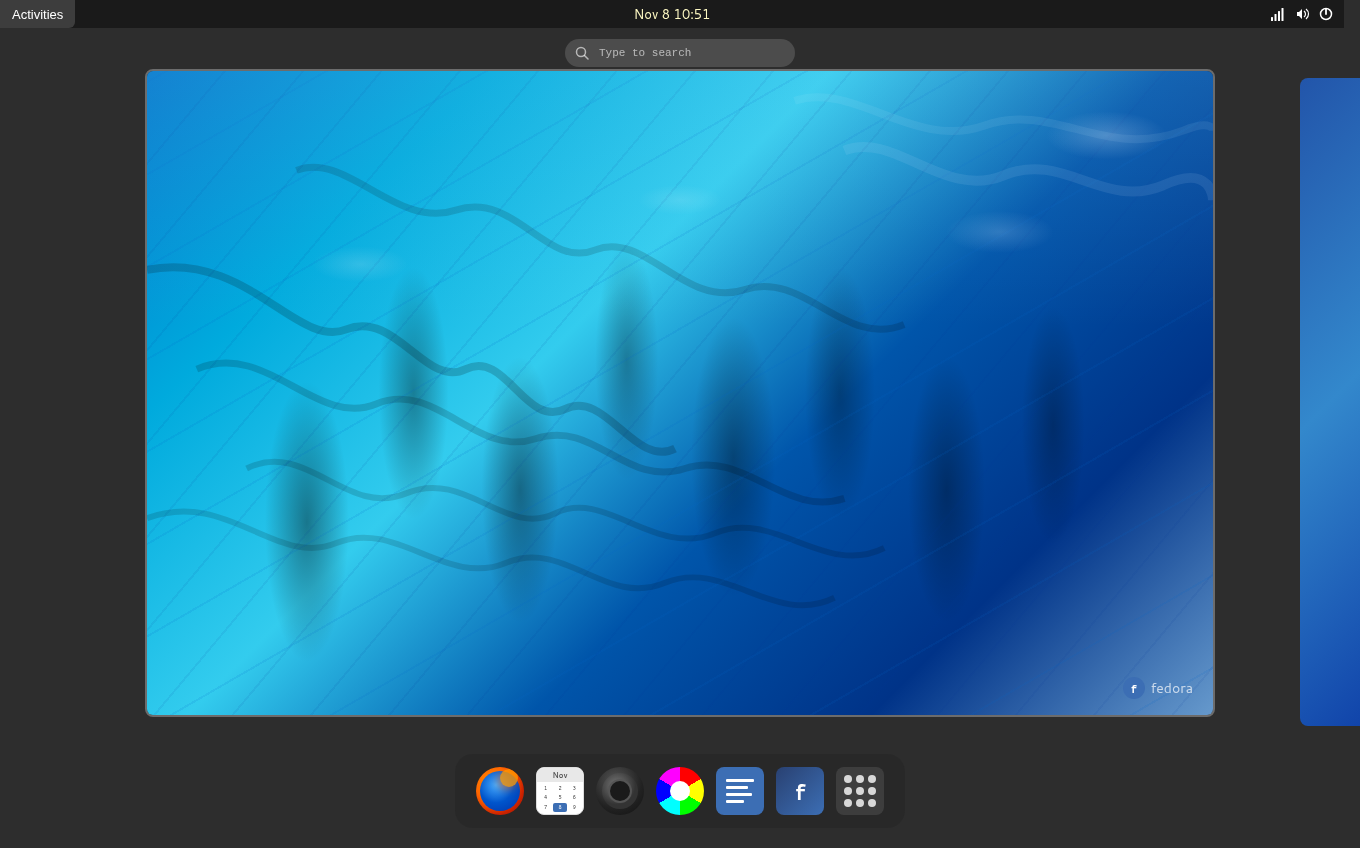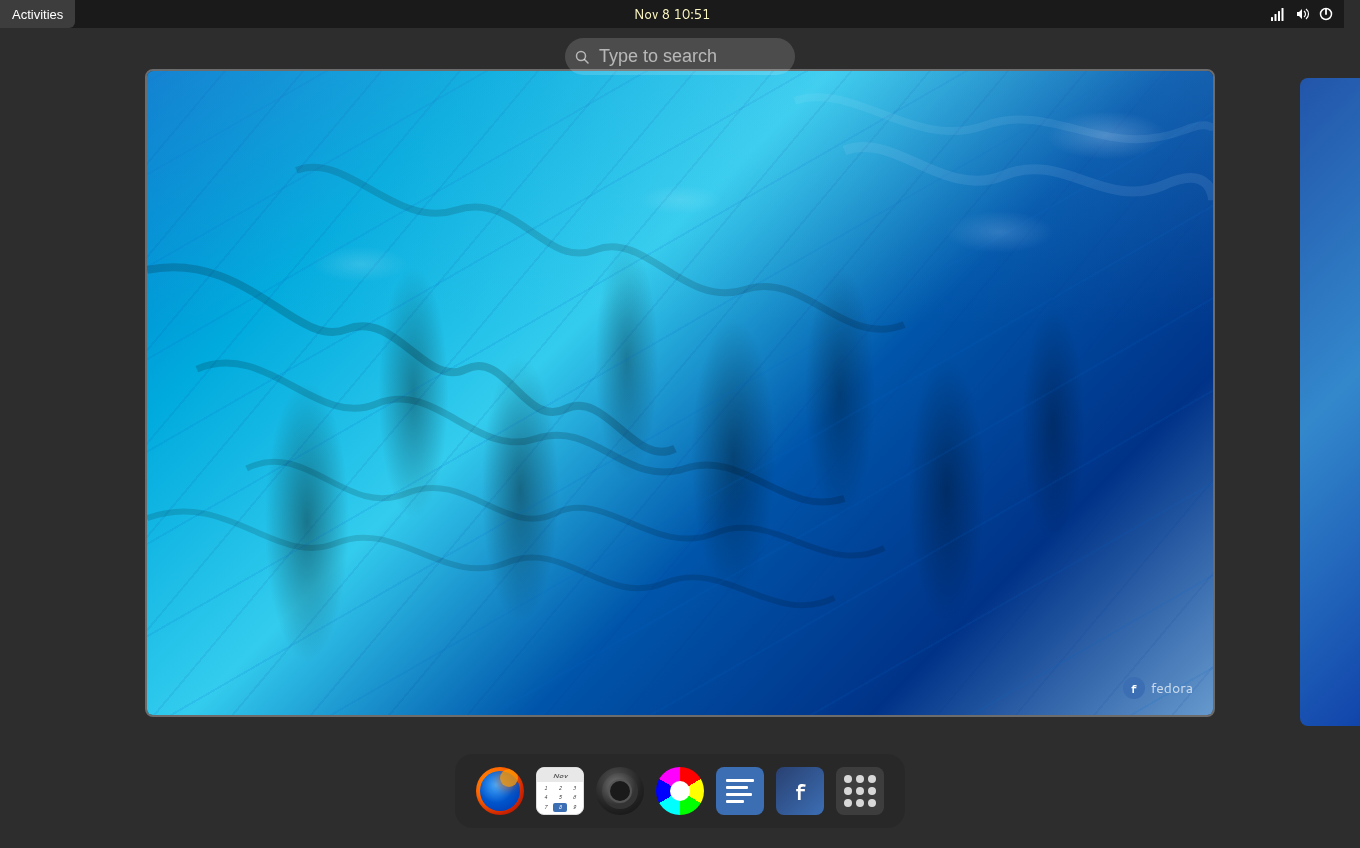--- a/index.html
+++ b/index.html
@@ -71,22 +71,23 @@
       width: 230px;
       z-index: 100;
     }
     #search-box {
       width: 100%;
       padding: 8px 14px 8px 34px;
       background: rgba(255,255,255,0.15);
       border: none;
       border-radius: 20px;
       color: #fff;
-      font-size: 18px;
+      font-size: 11px;
       outline: none;
+      font-family: Liberation Mono, monospace;
     }
     #search-box::placeholder { color: rgba(255,255,255,0.6); }
     #search-icon-wrap {
       position: absolute;
       left: 10px;
       top: 50%;
       transform: translateY(-50%);
       color: rgba(255,255,255,0.6);
       font-size: 14px;
     }
@@ -272,21 +273,20 @@
     
     .icon-calendar {
       width: 48px;
       height: 48px;
       border-radius: 8px;
       background: #fff;
       border: 1px solid #ddd;
       display: flex;
       flex-direction: column;
       overflow: hidden;
-      font-style: italic;
     }
     .cal-header {
       background: #e8e8e8;
       height: 14px;
       display: flex;
       align-items: center;
       justify-content: center;
       font-size: 7px;
       color: #555;
       font-weight: bold;

